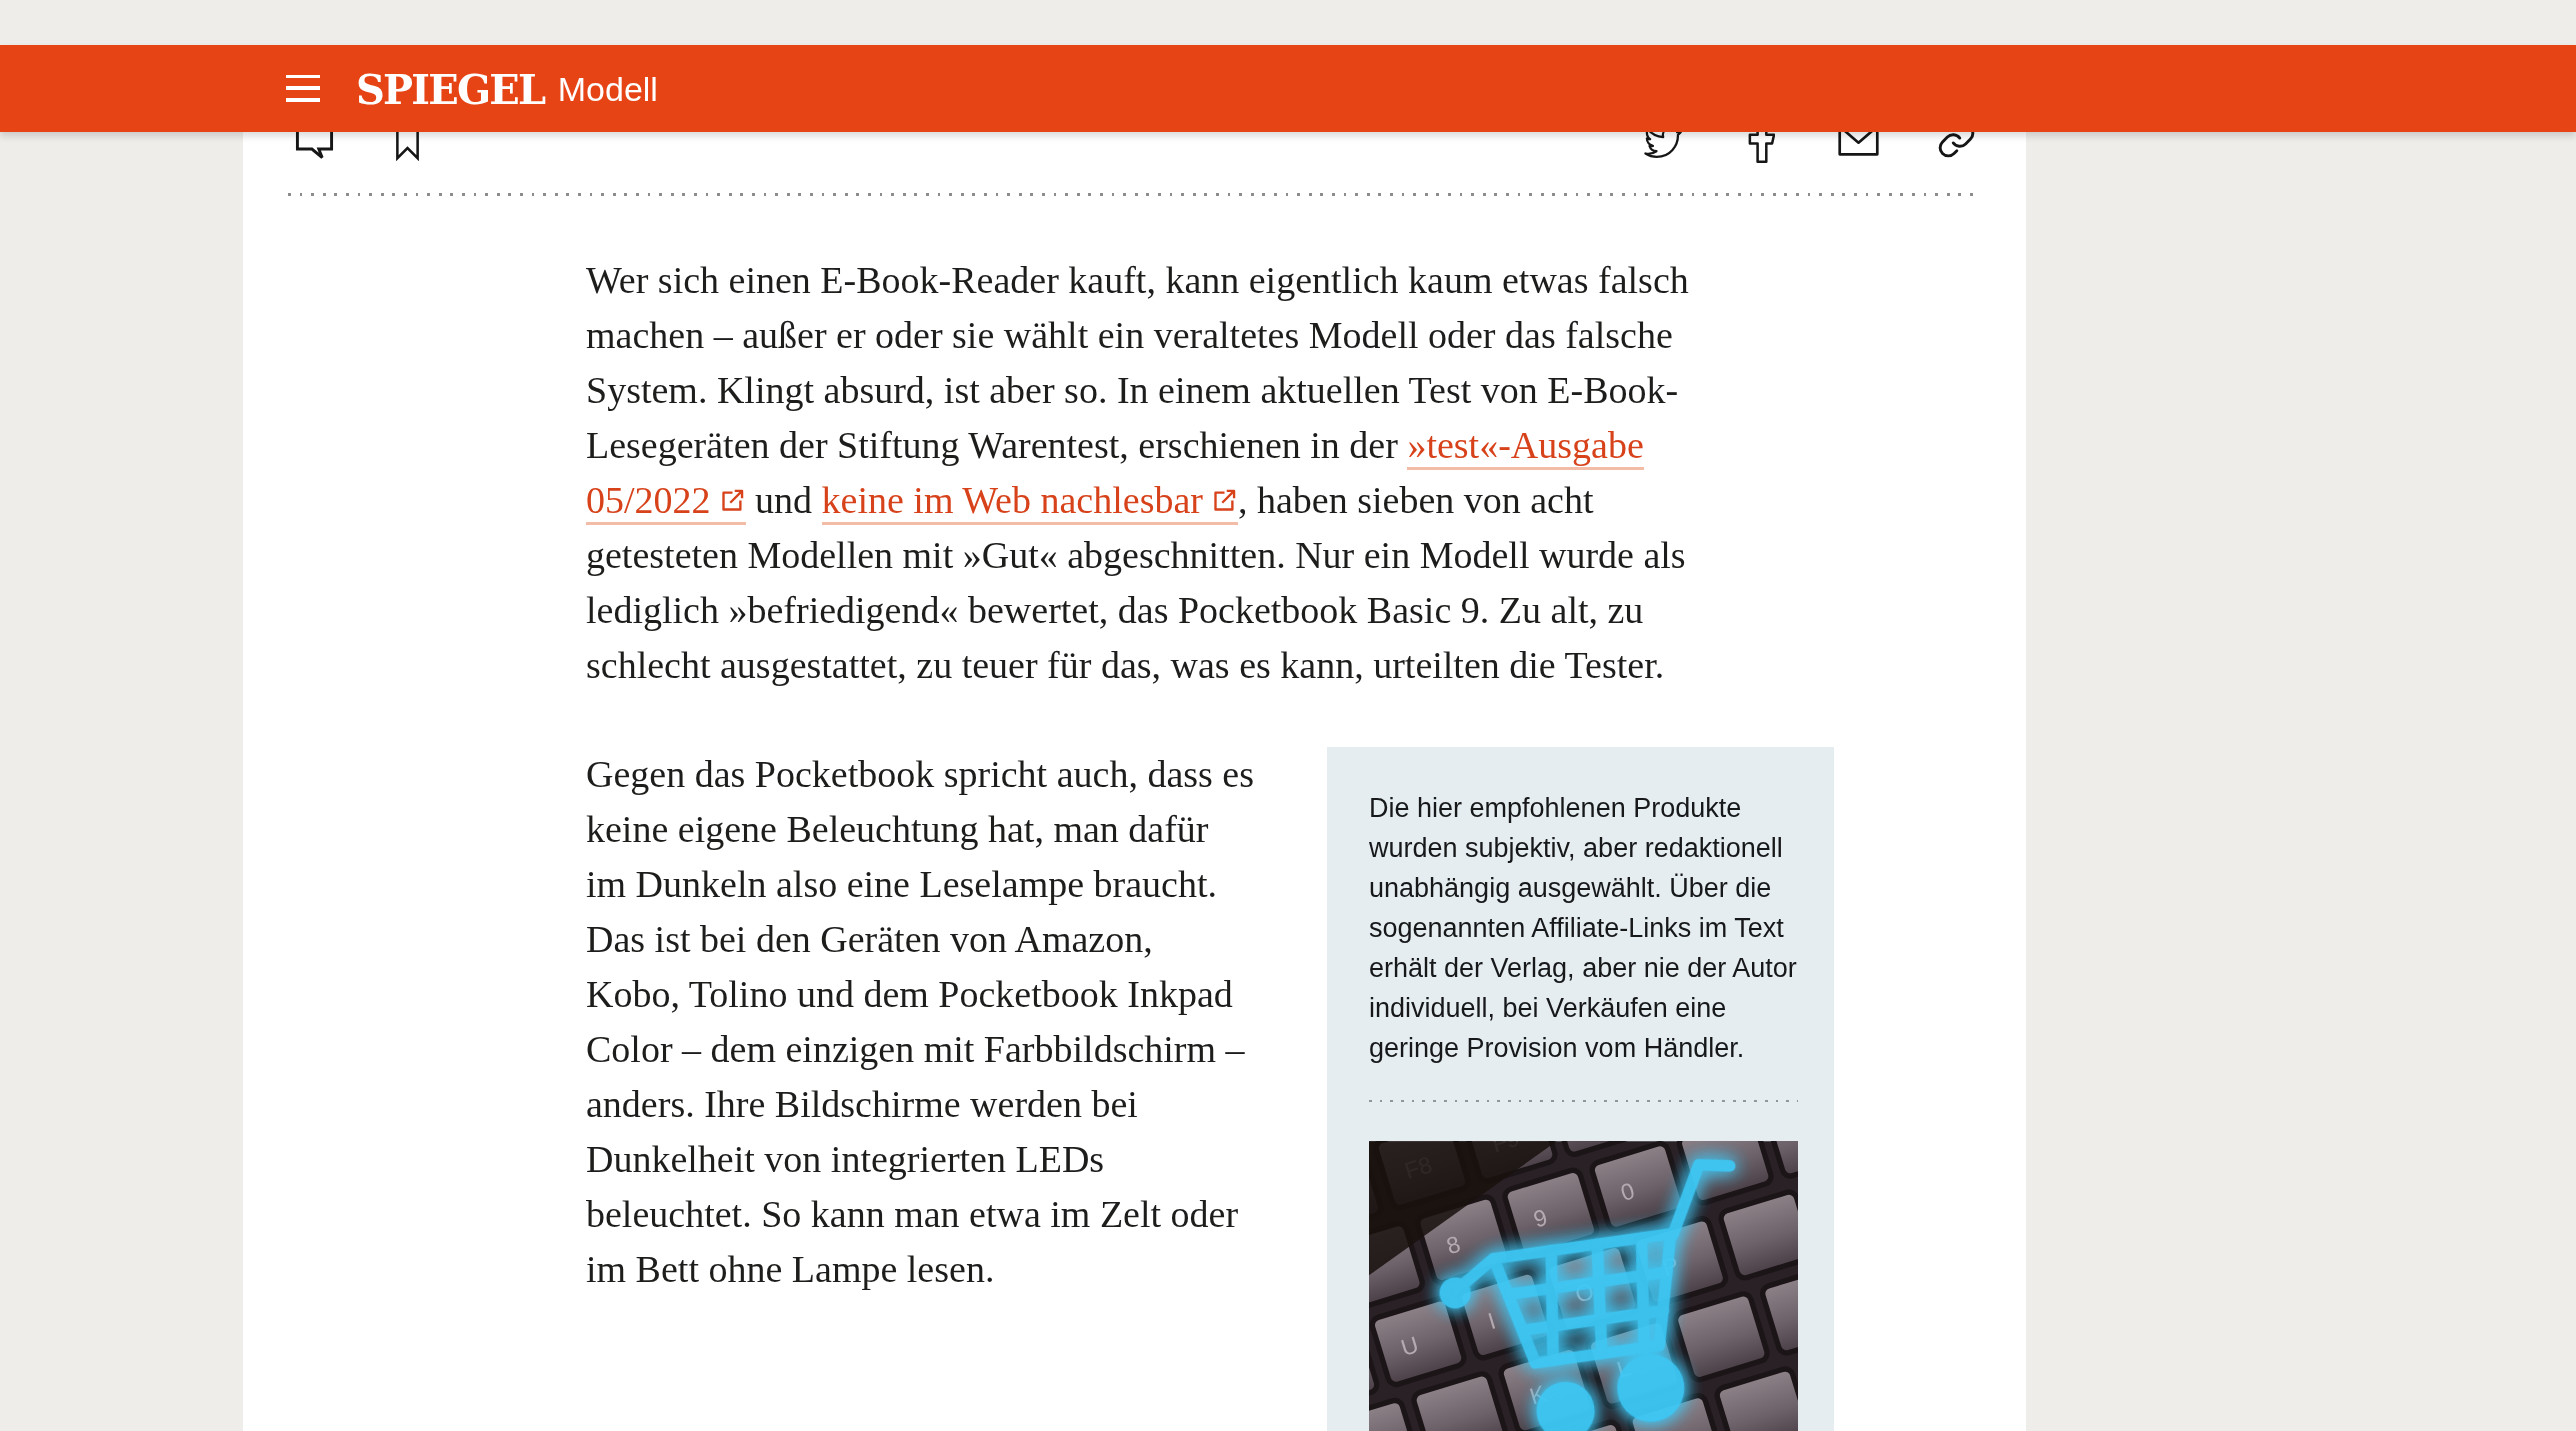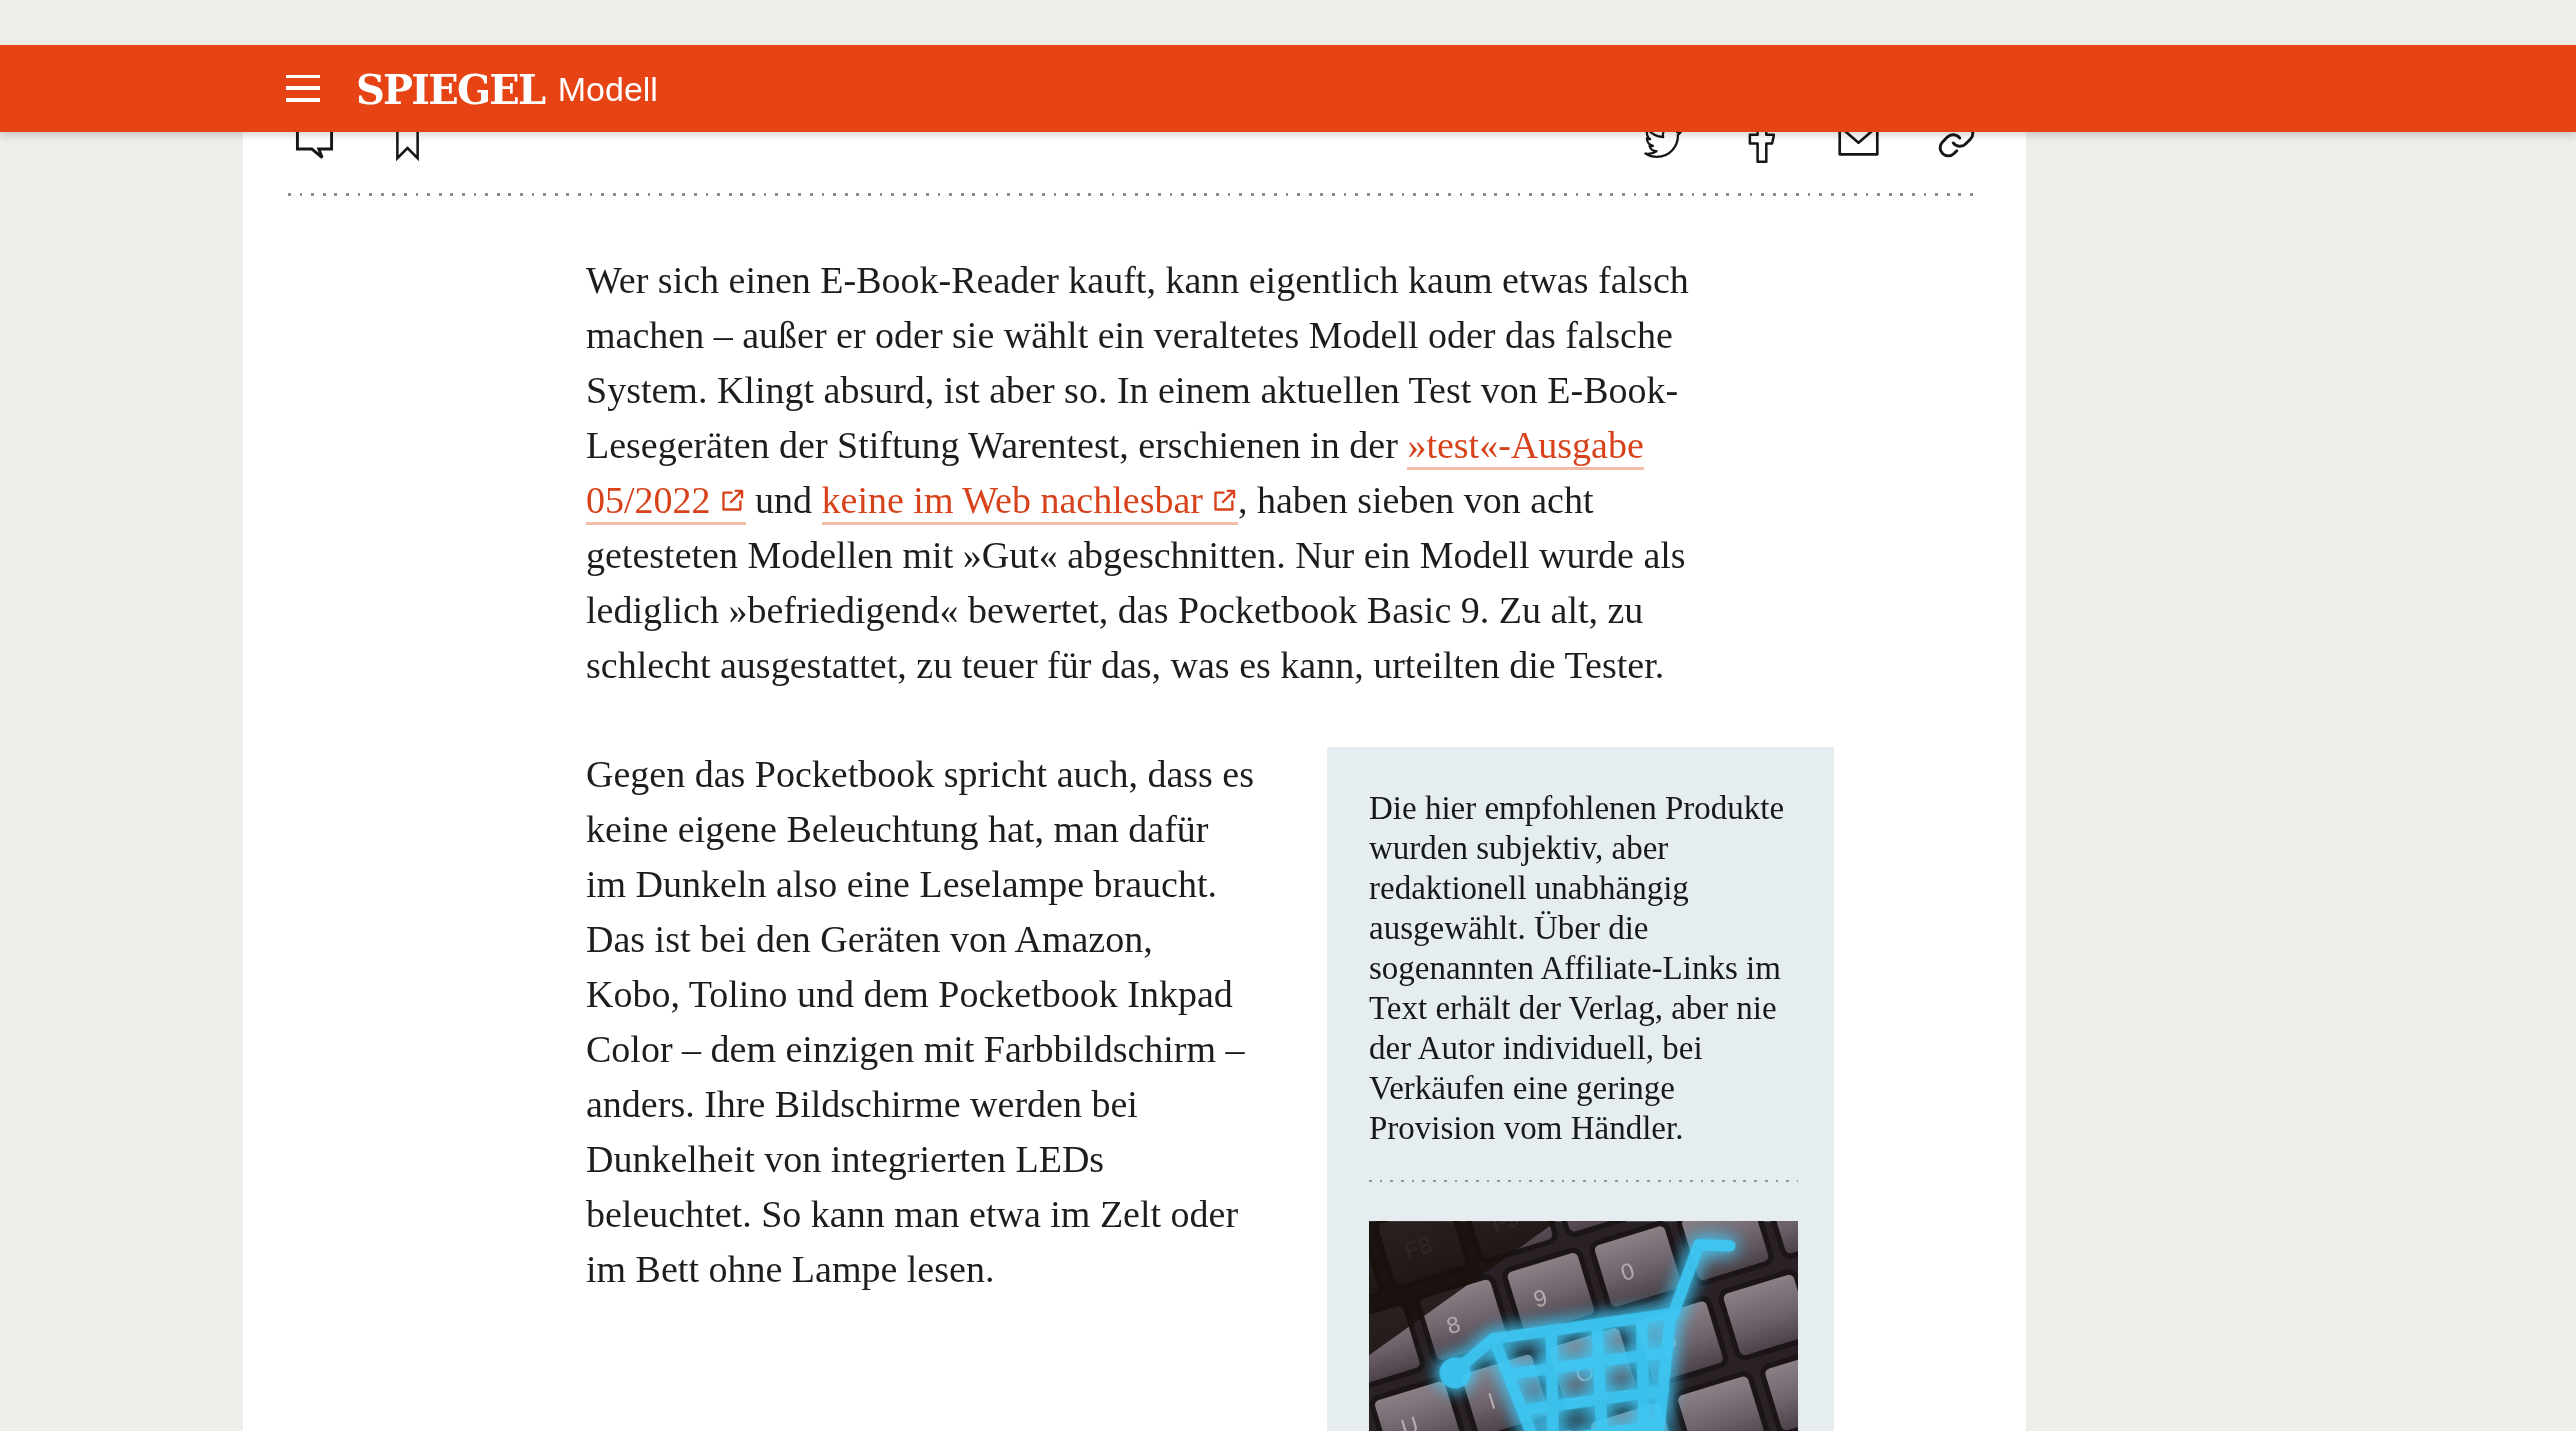--- a/index.html
+++ b/index.html
@@ -84,22 +84,22 @@
   }
   .ext-icon{margin-left:8px;vertical-align:-1.8px;}
 
   
   .affiliate-box{
     float:right;width:507px;margin-left:72px;margin-bottom:36px;
     background:var(--c-box-bg);
     padding:41px 36px 54px 42px;
   }
   .affiliate-box .box-text{
-    font-family:Liberation Serif, serif;
-    font-size:33px;line-height:40px;color:#17181a;max-width:429px;
+    font-family:Liberation Sans, sans-serif;
+    font-size:27px;line-height:40px;color:#17181a;max-width:429px;
   }
   .affiliate-box .box-divider{
     margin-top:32px;
     background-image:repeating-linear-gradient(to right,#8d979c 0 2.7px,transparent 2.7px 10.7px);
   }
   .affiliate-box figure{
     margin-top:39px;width:429px;height:358px;overflow:hidden;
   }
   .affiliate-box figure svg{display:block;}
 </style>

